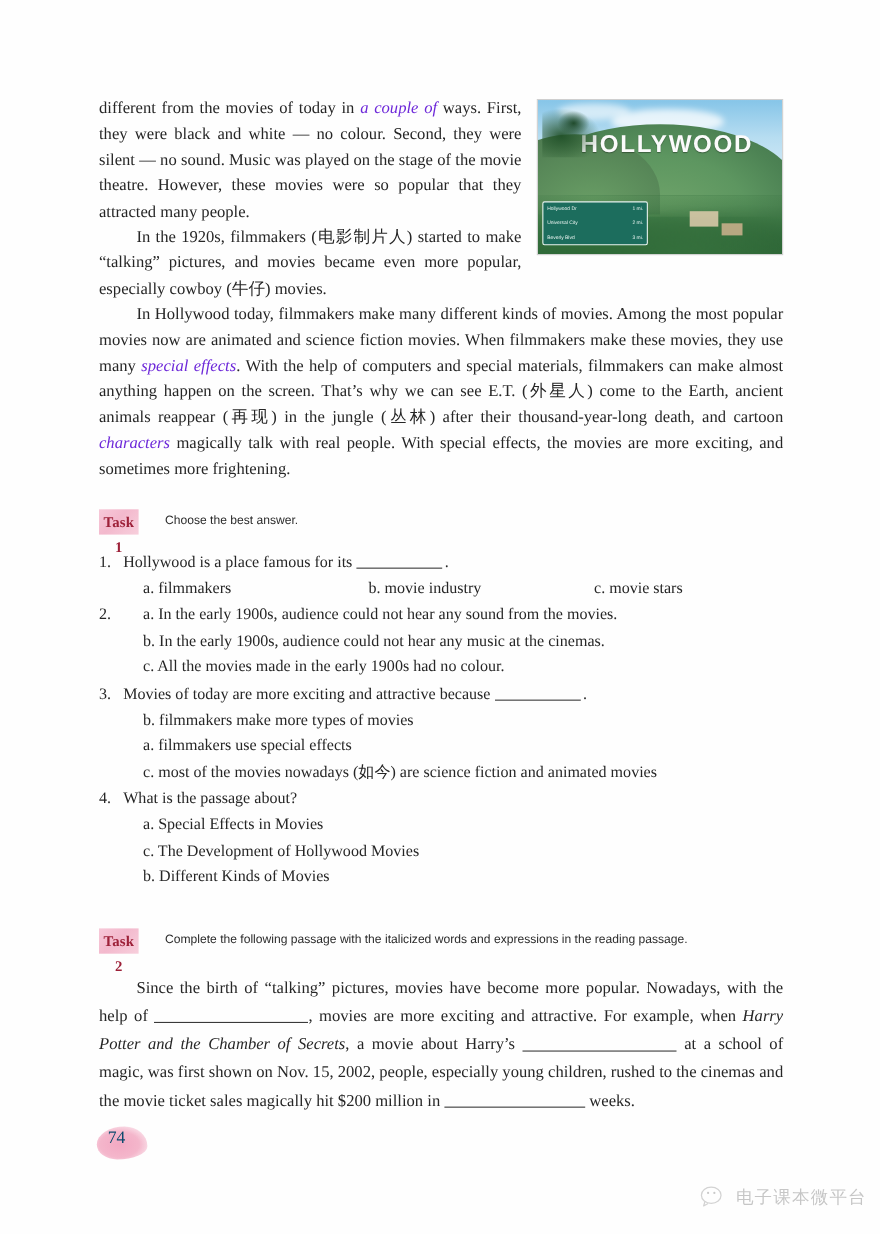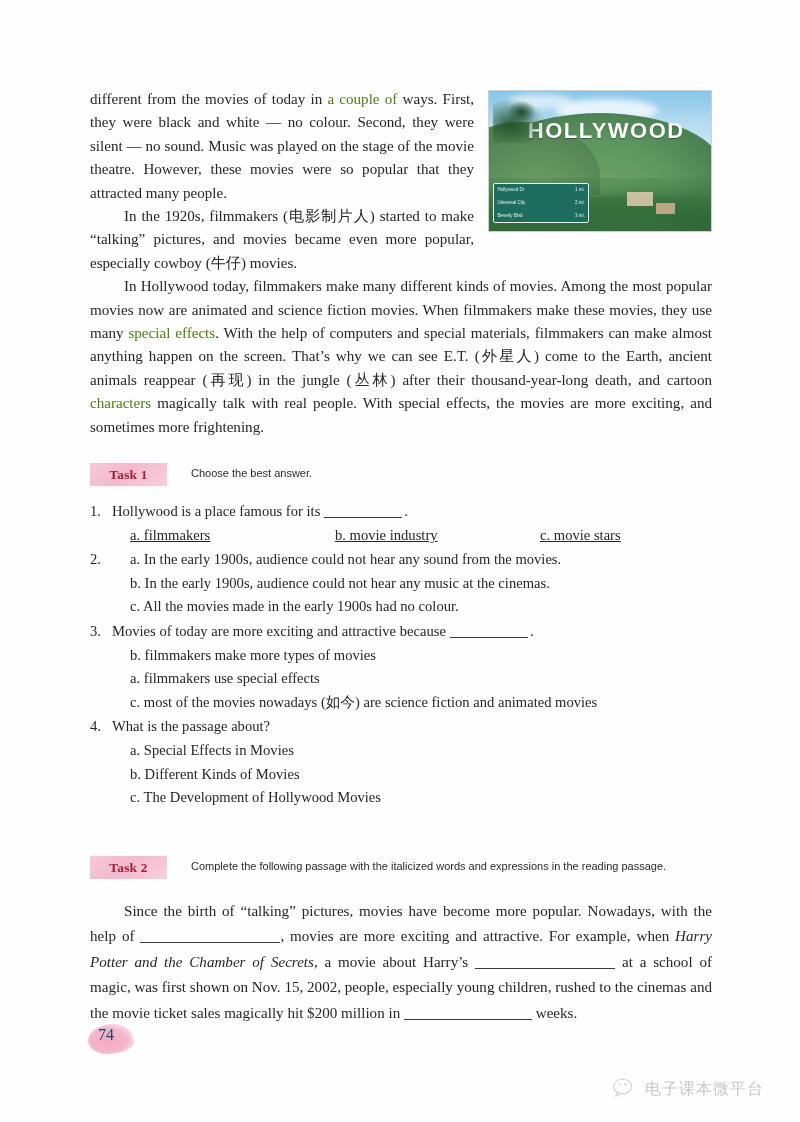--- a/index.html
+++ b/index.html
@@ -38,21 +38,22 @@
     text-align: justify;
     text-justify: inter-word;
     color: #262626;
   }
   .passage p {
     margin: 0;
   }
   .para-indent { text-indent: 34px; }
 
   .hl {
-    color: #4d7c0f;
+    color: #6d28d9;
+    font-style: italic;
   }
 
   .photo {
     float: right;
     width: 222px;
     height: 140px;
     margin: 2px 0 6px 14px;
     position: relative;
     overflow: hidden;
     border: 1px solid #cfcfcf;
@@ -151,21 +152,21 @@
   }
 
   
   .task-block { margin-top: 22px; }
   .task-row {
     display: flex;
     align-items: flex-start;
   }
   .task-badge {
     flex: 0 0 auto;
-    width: 77px;
+    width: 36px;
     height: 23px;
     line-height: 23px;
     text-align: center;
     font-family: "Liberation Serif", serif;
     font-weight: bold;
     font-size: 13.4px;
     color: #9d2139;
     background: linear-gradient(135deg,#f7c8d8 0%, #f3b9cd 45%, #f7cfdc 100%);
     letter-spacing: .2px;
     margin-top: 2px;
@@ -201,21 +202,21 @@
     display: inline-block;
     width: 78px;
     border-bottom: 1px solid #3a3a3a;
     height: 13px;
     margin: 0 2px -2px 4px;
   }
   .opts-row {
     display: flex;
     margin-left: 18px;
   }
-  .opts-row .opt { width: 205px; text-decoration: underline; }
+  .opts-row .opt { width: 205px; }
   .opts-row .opt:last-child { width: auto; }
   .opts-stack { margin-left: 18px; }
   .opts-stack .opt { display: block; }
 
   
   .cloze {
     margin-top: 20px;
     font-size: 15.1px;
     line-height: 25.5px;
     text-align: justify;
@@ -253,21 +254,21 @@
     position: absolute;
     left: 10px; top: 8px;
     font-family: "Liberation Serif", serif;
     font-size: 16px;
     color: #0c4a6e;
   }
 
   
   .watermark {
     position: absolute;
-    left: 612px;
+    left: 636px;
     top: 1076px;
     display: flex;
     align-items: center;
     opacity: 0.55;
   }
   .wm-icon {
     width: 26px;
     height: 26px;
     margin-right: 7px;
     flex: 0 0 auto;
@@ -366,30 +367,30 @@
             </div>
           </div>
         </div>
 
         <div class="q">
           <div class="q-num">4.</div>
           <div class="q-body">
             <p class="q-stem">What is the passage about?</p>
             <div class="opts-stack">
               <span class="opt">a. Special Effects in Movies</span>
+              <span class="opt">c. The Development of Hollywood Movies</span>
               <span class="opt">b. Different Kinds of Movies</span>
-              <span class="opt">c. The Development of Hollywood Movies</span>
             </div>
           </div>
         </div>
 
       </div>
     </div>
 
-    <div class="task-block" style="margin-top:44px;">
+    <div class="task-block" style="margin-top:32px;">
       <div class="task-row">
         <div class="task-badge">Task 2</div>
         <div class="task-title">Complete the following passage with the italicized words and expressions in the reading passage.</div>
       </div>
 
       <div class="cloze">
         <p><span>Since the birth of “talking” pictures, movies have become more popular. Nowadays, with the help of</span> <span class="blank-long bl-1"></span><span>, movies are more exciting and attractive. For example, when </span><span class="it">Harry Potter and the Chamber of Secrets</span><span>, a movie about Harry’s</span> <span class="blank-long bl-2"></span> <span>at a school of magic, was first shown on Nov. 15, 2002, people, especially young children, rushed to the cinemas and the movie ticket sales magically hit $200 million in</span> <span class="blank-long bl-3"></span> <span>weeks.</span></p>
       </div>
     </div>
 

